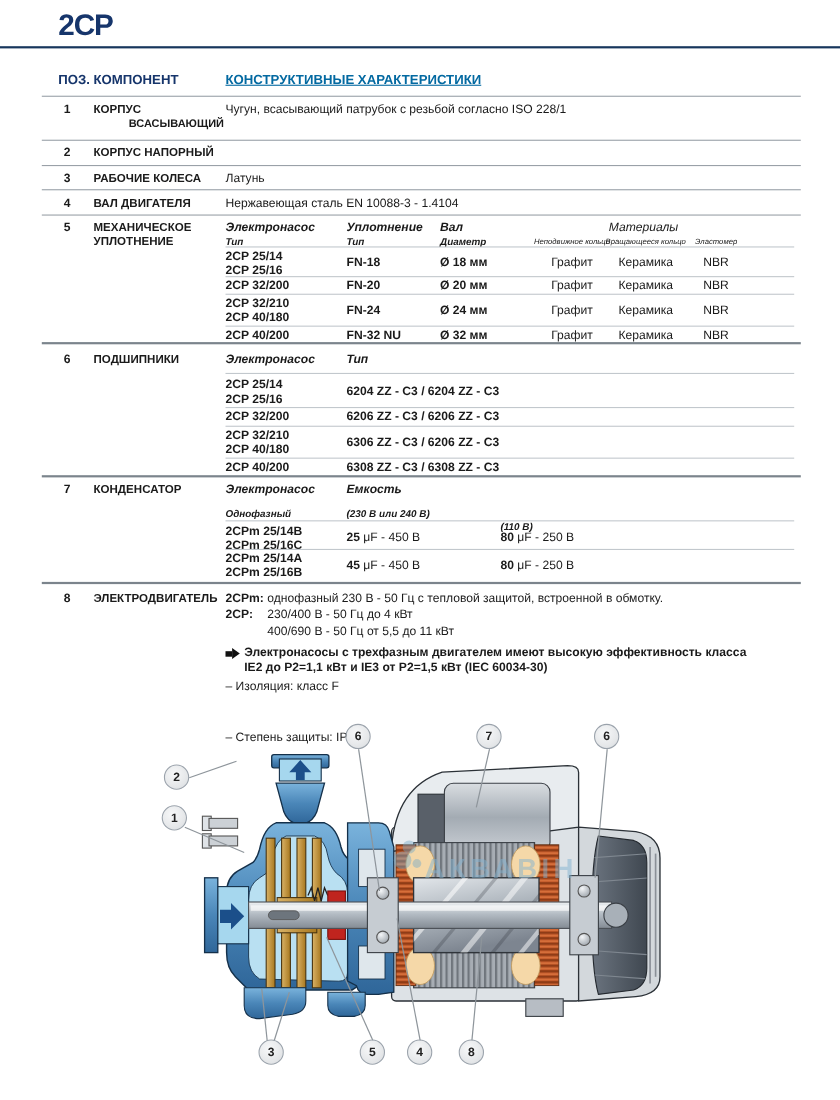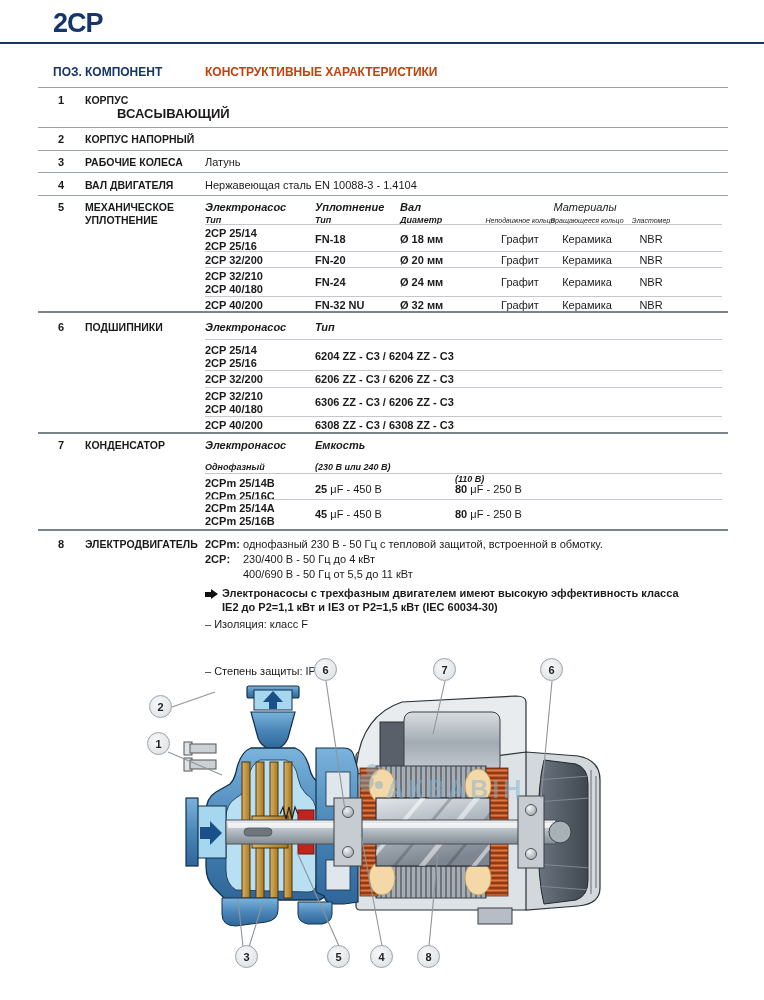--- a/index.html
+++ b/index.html
@@ -6,21 +6,21 @@
   .page{position:relative;width:764px;height:1000px;background:#fff;overflow:hidden;
         font-family:"Liberation Sans","DejaVu Sans",sans-serif;color:#1a1a1a;}
   .t{position:absolute;font-size:11px;line-height:1.15;white-space:nowrap;}
   .b{font-weight:bold;}
   .i{font-style:italic;}
   .bi{font-weight:bold;font-style:italic;}
   .s9{font-size:9px;}
   .s7{font-size:7px;}
   .c{text-align:center;}
   .navy{color:#16356b;}
-  .blue{color:#c2410c;}
+  .blue{color:#0369a1;text-decoration:underline;}
   .title{font-size:27px;font-weight:bold;letter-spacing:-1px;color:#16356b;}
   .rule{position:absolute;left:0;top:42px;width:764px;height:2px;background:#17365c;}
   .hline{position:absolute;left:38px;width:690px;height:1px;background:#9aa1a8;}
   .hline2{position:absolute;left:38px;width:690px;height:2px;background:#7b848c;}
   .subline{position:absolute;left:205px;width:517px;height:1px;background:#c2c8cd;}
   .arrow-bullet{position:absolute;display:flex;align-items:center;}
   .ab-stem{display:inline-block;width:6px;height:5px;background:#111;}
   .ab-head{display:inline-block;width:0;height:0;border-left:7px solid #111;
            border-top:5px solid transparent;border-bottom:5px solid transparent;}
   .diagram{position:absolute;left:130px;top:652px;width:500px;height:345px;}
@@ -38,21 +38,22 @@
   <div class="t title" style="left:53px;top:8px;">2CP</div>
   <div class="rule"></div>
 
   <div class="t b navy" style="left:53px;top:66px;font-size:12px;">ПОЗ.</div>
   <div class="t b navy" style="left:85px;top:66px;font-size:12px;">КОМПОНЕНТ</div>
   <div class="t b blue" style="left:205px;top:66px;font-size:12px;">КОНСТРУКТИВНЫЕ ХАРАКТЕРИСТИКИ</div>
   <div class="hline" style="top:87px;"></div>
 
   <div class="t b c" style="left:52px;top:94px;width:18px;">1</div>
   <div class="t b" style="left:85px;top:94px;font-size:10.5px;">КОРПУС</div>
-  <div class="t b" style="left:85px;top:107px;font-size:13px;padding-left:32px;">ВСАСЫВАЮЩИЙ</div>
+  <div class="t b" style="left:85px;top:107px;font-size:10px;padding-left:32px;">ВСАСЫВАЮЩИЙ</div>
+  <div class="t" style="left:205px;top:94px;">Чугун, всасывающий патрубок с резьбой согласно ISO 228/1</div>
   <div class="hline" style="top:127px;"></div>
 
   <div class="t b c" style="left:52px;top:133px;width:18px;">2</div>
   <div class="t b" style="left:85px;top:133px;font-size:10.5px;">КОРПУС НАПОРНЫЙ</div>
   <div class="hline" style="top:150px;"></div>
 
   <div class="t b c" style="left:52px;top:156px;width:18px;">3</div>
   <div class="t b" style="left:85px;top:156px;font-size:10.5px;">РАБОЧИЕ КОЛЕСА</div>
   <div class="t" style="left:205px;top:156px;">Латунь</div>
   <div class="hline" style="top:172px;"></div>

